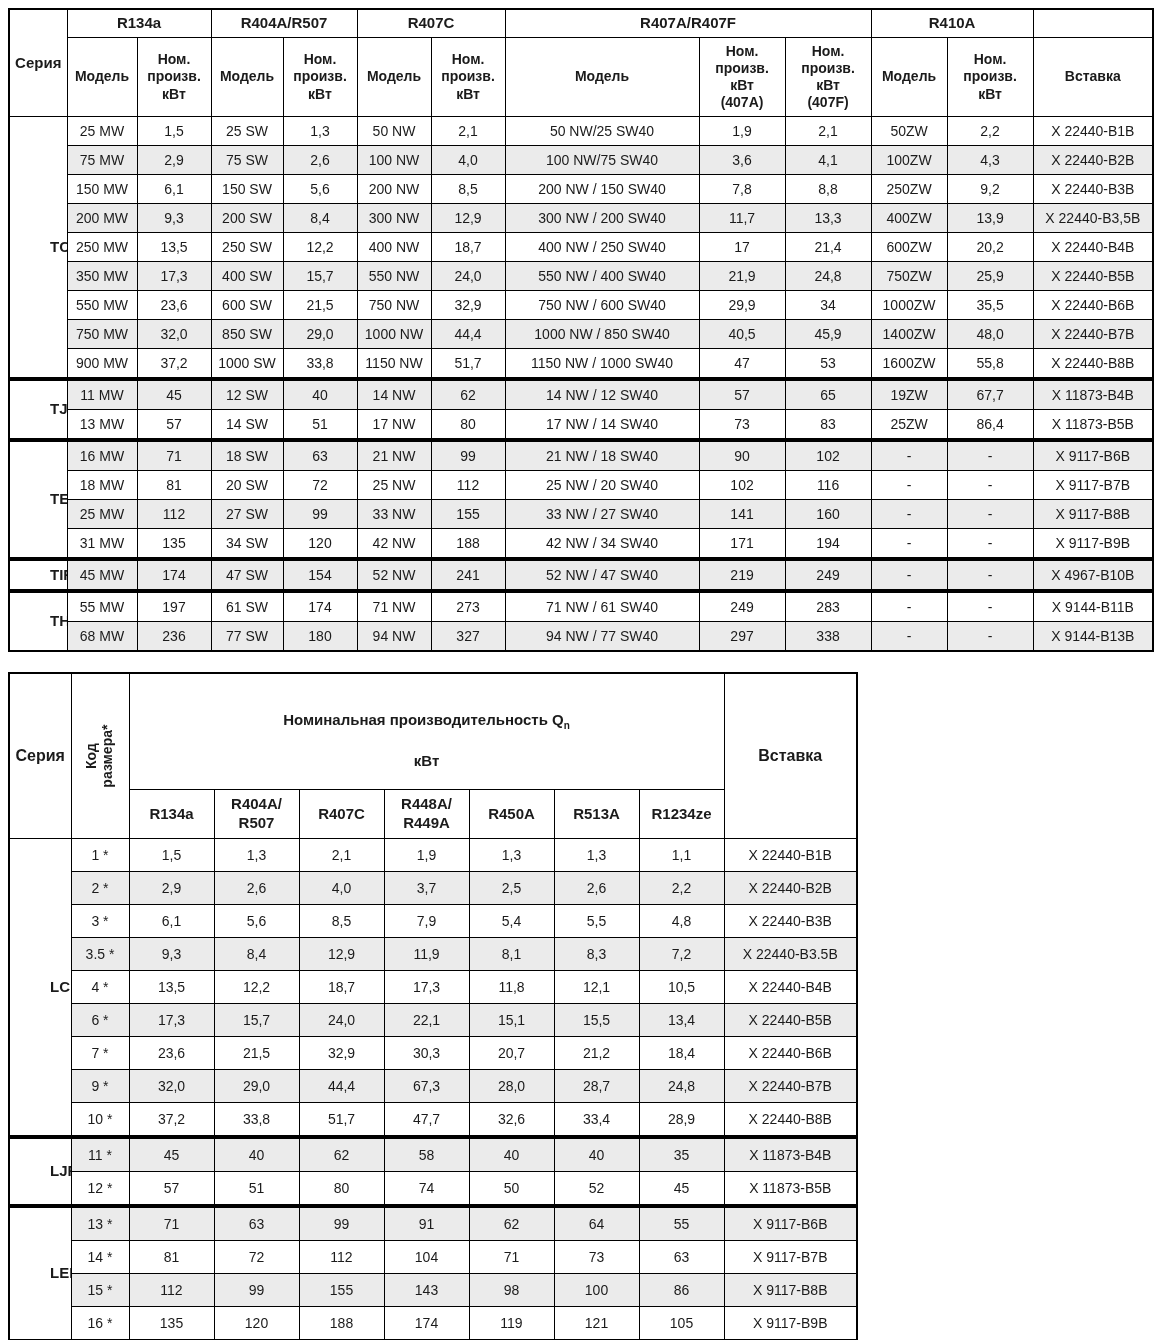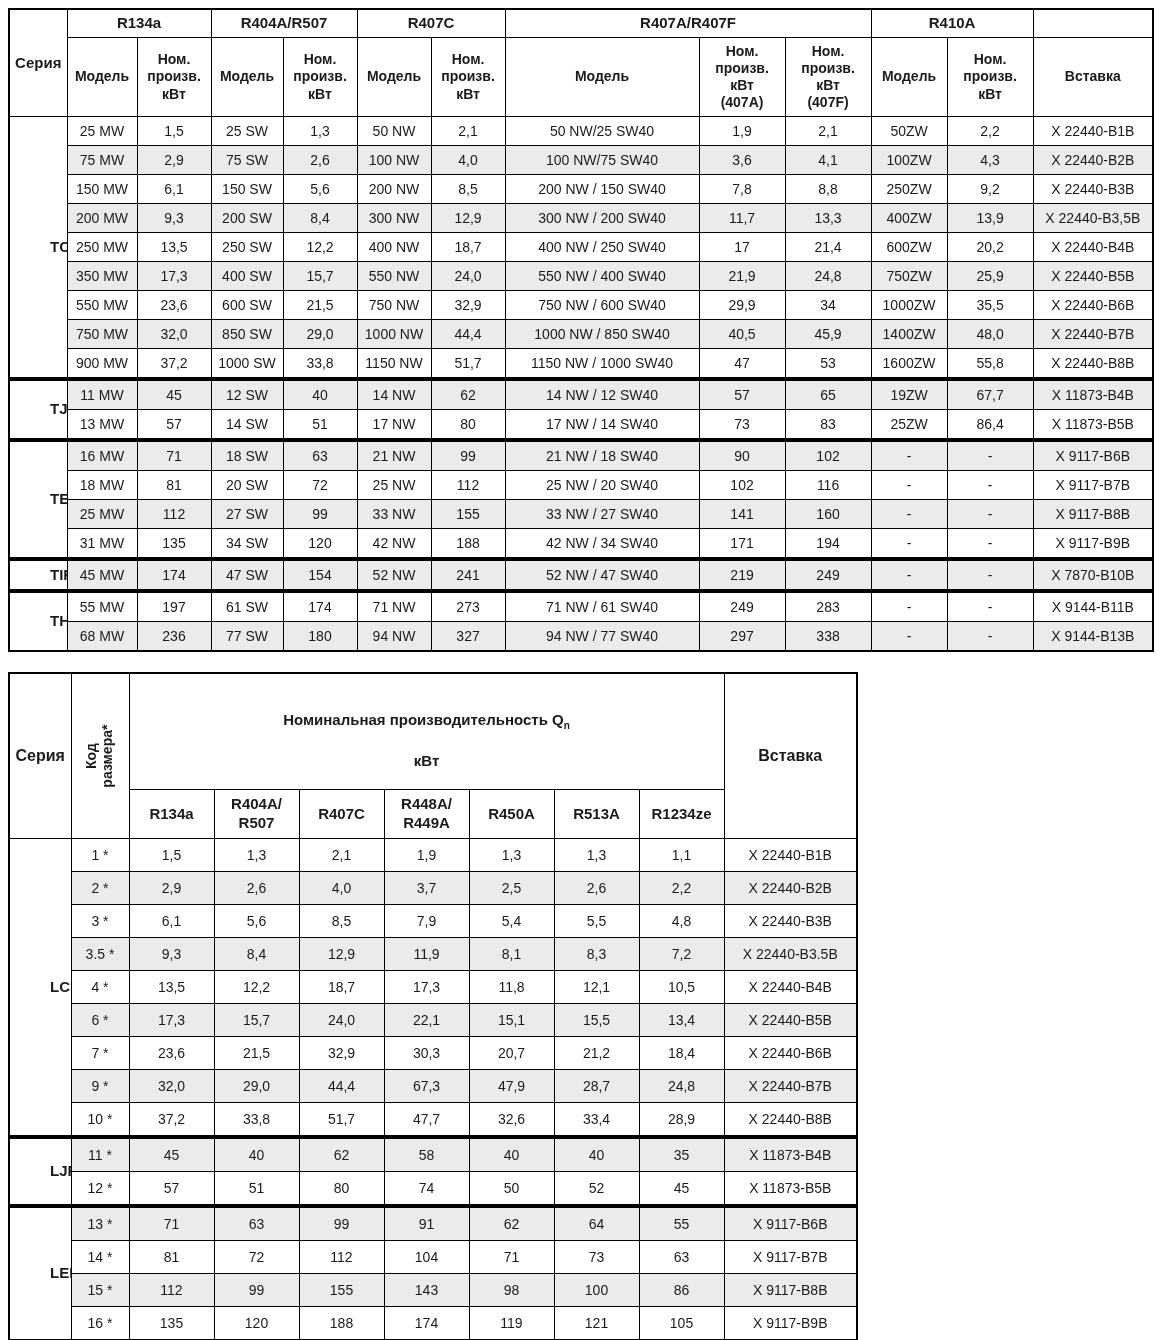--- a/index.html
+++ b/index.html
@@ -330,21 +330,21 @@
         <td>174</td>
         <td>47 SW</td>
         <td>154</td>
         <td>52 NW</td>
         <td>241</td>
         <td>52 NW / 47 SW40</td>
         <td>219</td>
         <td>249</td>
         <td>-</td>
         <td>-</td>
-        <td>X 7870-B10B</td>
+        <td>X 4967-B10B</td>
       </tr>
       <tr class="group-start">
         <th rowspan="2" class="series-cell">THRE</th>
         <td>55 MW</td>
         <td>197</td>
         <td>61 SW</td>
         <td>174</td>
         <td>71 NW</td>
         <td>273</td>
         <td>71 NW / 61 SW40</td>
@@ -491,21 +491,21 @@
         <td>21,2</td>
         <td>18,4</td>
         <td>X 22440-B6B</td>
       </tr>
       <tr class="shaded">
         <td>9 *</td>
         <td>32,0</td>
         <td>29,0</td>
         <td>44,4</td>
         <td>67,3</td>
-        <td>47,9</td>
+        <td>28,0</td>
         <td>28,7</td>
         <td>24,8</td>
         <td>X 22440-B7B</td>
       </tr>
       <tr>
         <td>10 *</td>
         <td>37,2</td>
         <td>33,8</td>
         <td>51,7</td>
         <td>47,7</td>

